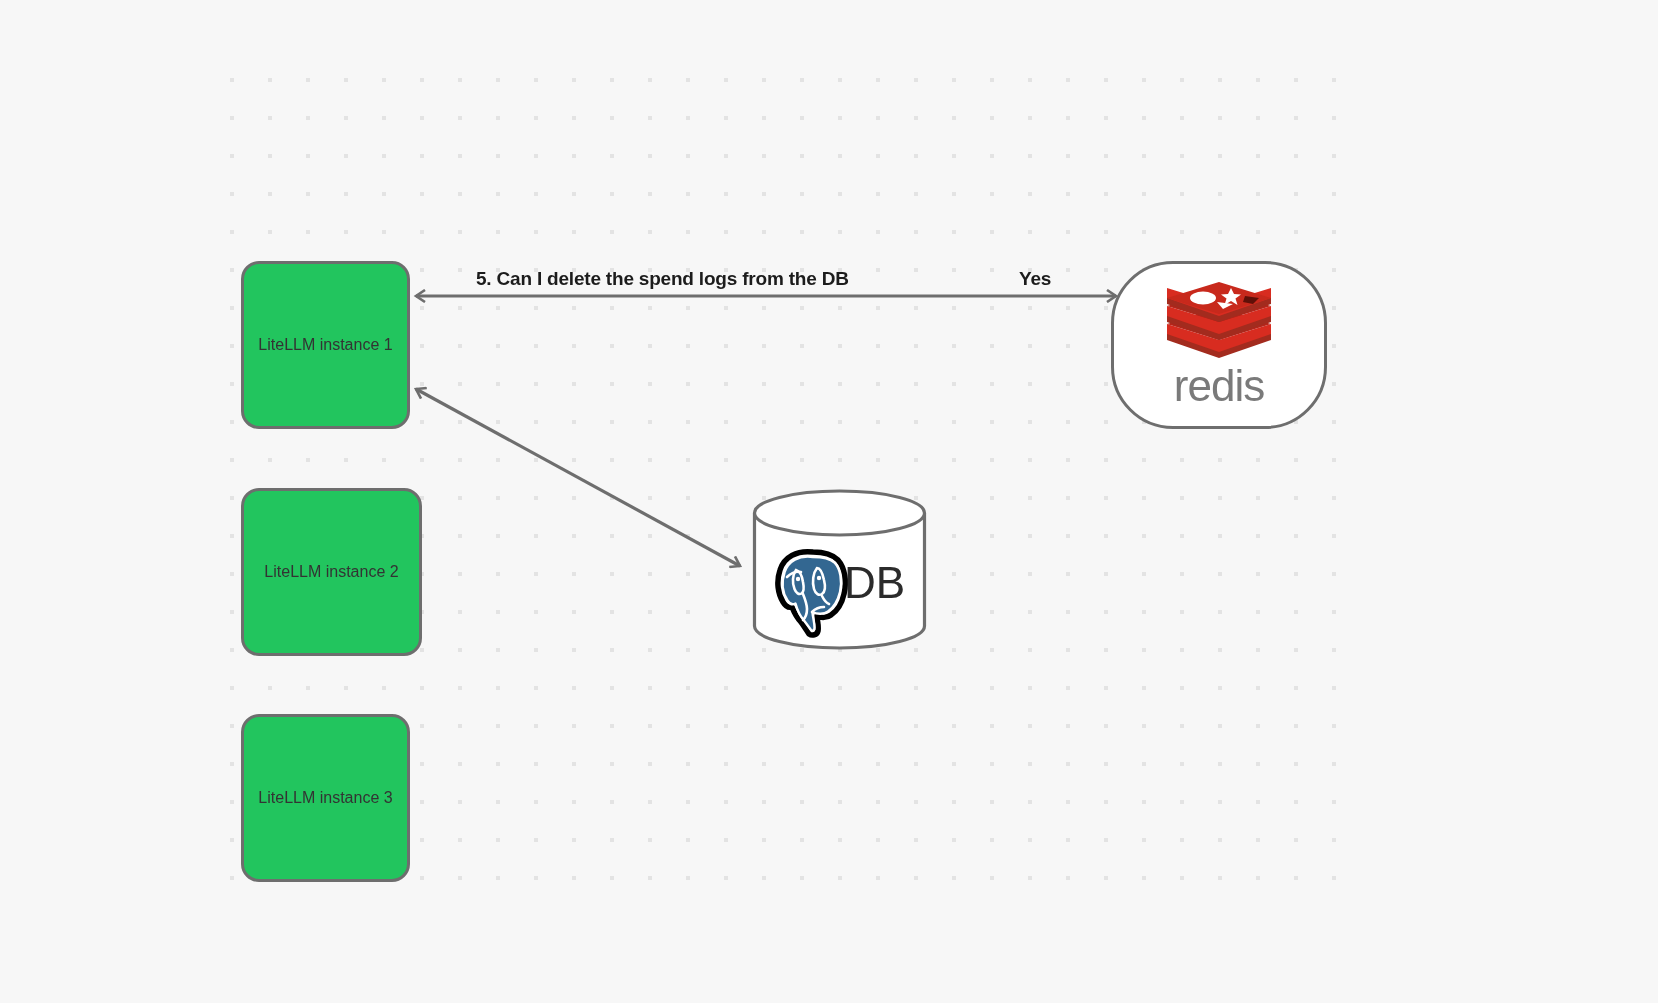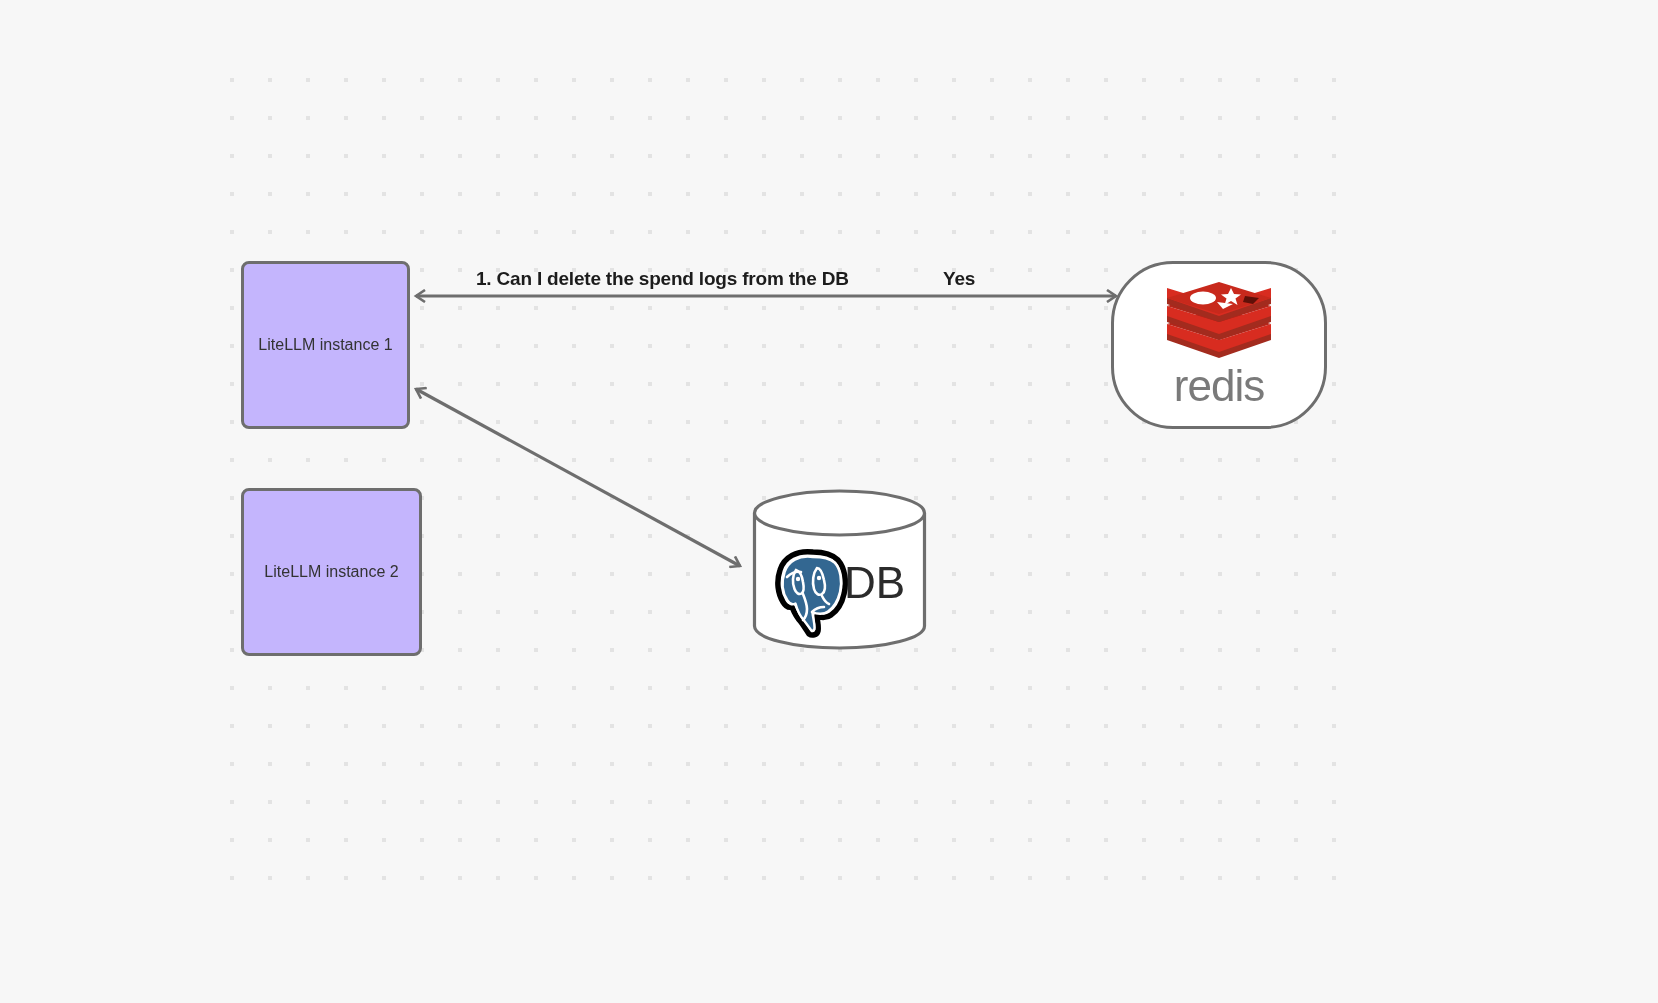--- a/index.html
+++ b/index.html
@@ -33,23 +33,23 @@
     position: absolute;
     background: #f7f7f7;
   }
   #mask-top    { left:0;  top:0;    width:1658px; height:62px; }
   #mask-left   { left:0;  top:0;    width:212px;  height:1003px; }
   #mask-right  { left:1346px; top:0; width:312px; height:1003px; }
   #mask-bottom { left:0;  top:890px; width:1658px; height:113px; }
 
   .node-box {
     position: absolute;
-    background: #c4b5fd;
+    background: #22c55e;
     border: 3px solid #6e6e6e;
-    border-radius: 8px;
+    border-radius: 18px;
     box-sizing: border-box;
     display: flex;
     align-items: center;
     justify-content: center;
   }
   .node-label {
     font-size: 16px;
     color: #333333;
     font-family: "Liberation Sans", sans-serif;
     letter-spacing: 0px;
@@ -112,21 +112,21 @@
   .edge-label {
     position: absolute;
     font-family: "Liberation Sans", sans-serif;
     font-weight: bold;
     font-size: 19px;
     color: #1c1c1c;
     white-space: nowrap;
     letter-spacing: -0.2px;
   }
   #label-1 { left: 476px; top: 268px; }
-  #label-1-yes { left: 943px; top: 268px; }
+  #label-1-yes { left: 1019px; top: 268px; }
   #label-2 { left: 553px; top: 435px; }
 
   svg.edges {
     position: absolute;
     left: 0; top: 0;
     width: 1658px;
     height: 1003px;
     overflow: visible;
   }
 </style>
@@ -151,31 +151,34 @@
       </marker>
     </defs>
 
       redis --&gt;
     <line x1="416" y1="296" x2="1116" y2="296" stroke="#6e6e6e" stroke-width="3.2" marker-start="url(#arrow-open-start)" marker-end="url(#arrow-open)"></line>
 
       LiteLLM instance 1 --&gt;
     <line x1="416" y1="389" x2="740" y2="566" stroke="#6e6e6e" stroke-width="3.2" marker-start="url(#arrow-open-start)" marker-end="url(#arrow-open)"></line>
   </svg>
 
-  <div class="edge-label" id="label-1">1.  Can I delete the spend logs from the DB</div>
+  <div class="edge-label" id="label-1">5.  Can I delete the spend logs from the DB</div>
   <div class="edge-label" id="label-1-yes">Yes</div>
 
   <div class="node-box" id="litellm-1">
     <span class="node-label">LiteLLM instance 1</span>
   </div>
 
   <div class="node-box" id="litellm-2">
     <span class="node-label">LiteLLM instance 2</span>
   </div>
 
+  <div class="node-box" id="litellm-3">
+    <span class="node-label">LiteLLM instance 3</span>
+  </div>
 
   <div id="redis-node">
     <div class="redis-logo-wrap">
       <svg width="112" height="82" viewBox="0 0 112 82">
 
         <polygon points="56,64 108,48 108,58 56,76 4,58 4,48" fill="#a32b1e"></polygon>
         <polygon points="56,58 108,42 108,52 56,70 4,52 4,42" fill="#d82c20"></polygon>
         <polygon points="4,42 56,26 108,42 56,58" fill="#b5251a"></polygon>
 
         <polygon points="56,46 108,30 108,40 56,58 4,40 4,30" fill="#a32b1e"></polygon>

